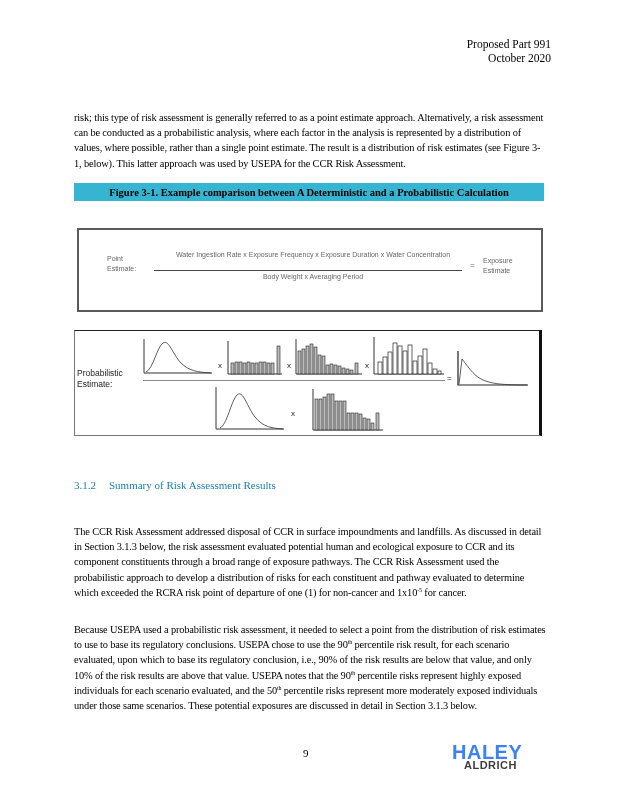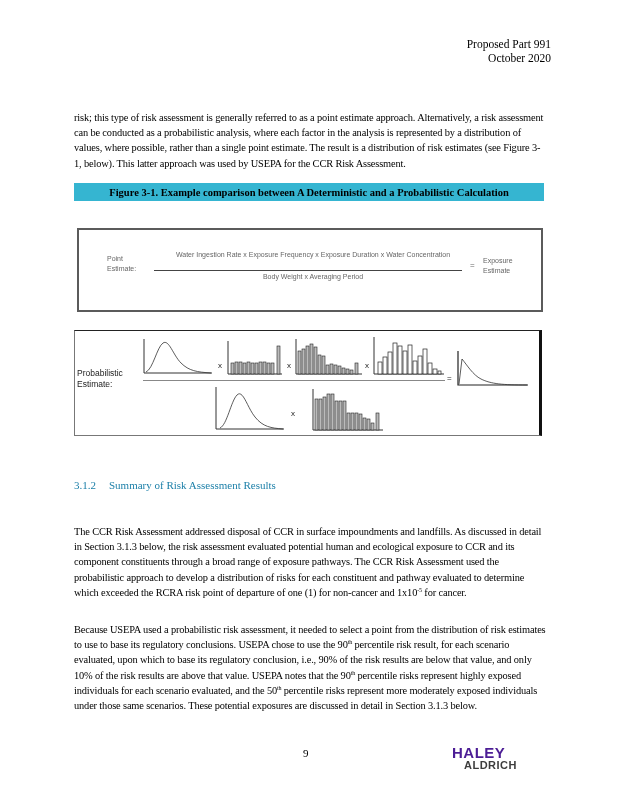--- a/index.html
+++ b/index.html
@@ -29,21 +29,21 @@
                 color: #222; }
   .mini { position: absolute; }
   .op { position: absolute; font-family: "Liberation Sans", sans-serif; font-size: 8px; color: #222; }
   .hline { position: absolute; border-top: 1px solid #888; }
   .section-heading { position: absolute; left: 74px; top: 479px; font-weight: normal; font-size: 11px;
                      color: #1b7fa8; }
   .section-heading .num { display: inline-block; width: 35px; }
   .page-number { position: absolute; left: 303px; top: 747px; font-size: 11px; }
   .logo { position: absolute; left: 452px; top: 746px; font-family: "Liberation Sans", sans-serif;
           font-weight: bold; line-height: 13px; }
-  .logo .l1 { color: #4c1d95; font-size: 15px; letter-spacing: 0.5px; }
+  .logo .l1 { color: #3b82f6; font-size: 20px; letter-spacing: 0.5px; }
   .logo .l2 { color: #3d3d3d; font-size: 11px; margin-left: 12px; letter-spacing: 0.5px; }
   sup { font-size: 6px; vertical-align: super; line-height: 0; }
 </style>
 </head>
 <body>
 
 <div class="page-header">
   <div>Proposed Part 991</div>
   <div>October 2020</div>
 </div>

